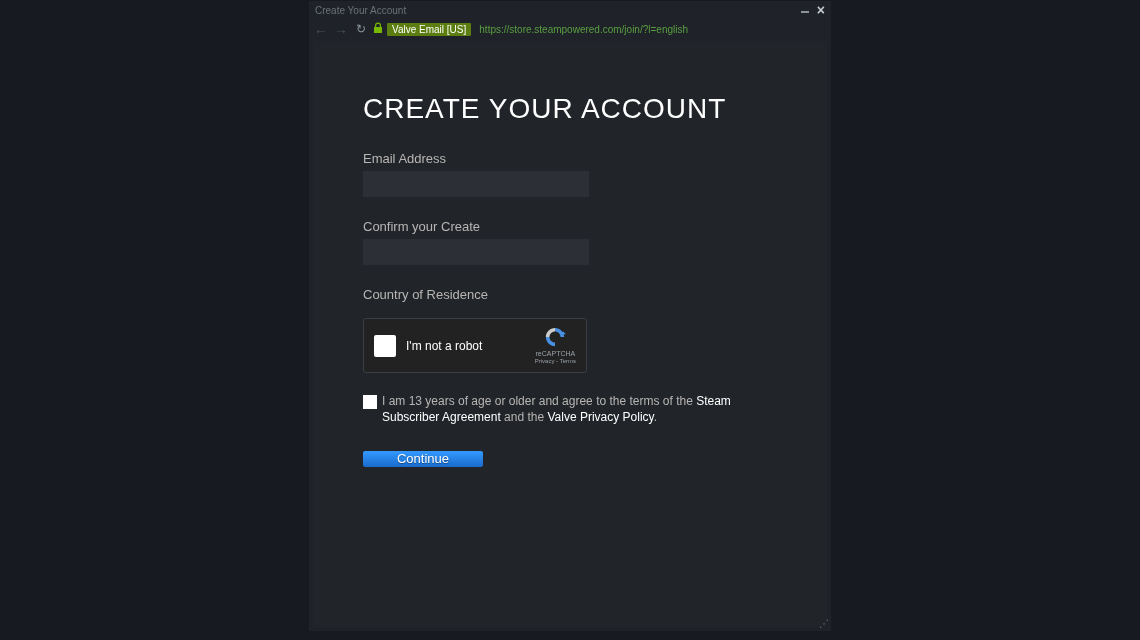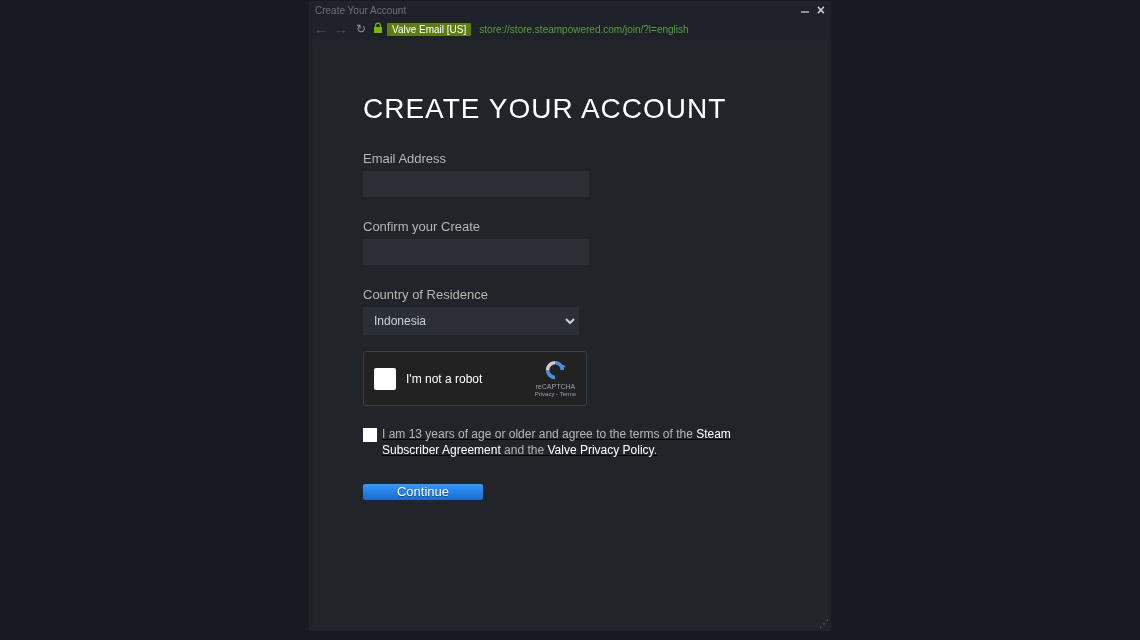--- a/index.html
+++ b/index.html
@@ -174,21 +174,20 @@
       font-size: 7px;
     }
     .recaptcha-terms {
       color: #9aa0a6;
       font-size: 6px;
     }
     .agreement-row {
       display: flex;
       align-items: flex-start;
       margin-bottom: 24px;
-      text-decoration: underline;
     }
     .agreement-check {
       width: 14px;
       height: 14px;
       background: #ffffff;
       margin-right: 5px;
       margin-top: 2px;
       flex-shrink: 0;
     }
     .agreement-text {
@@ -236,41 +235,38 @@
   <div class="addressbar">
     <span class="nav-arrow">←</span>
     <span class="nav-arrow">→</span>
     <span class="refresh-icon">↻</span>
     <span class="lock-icon">
       <svg width="10" height="12" viewBox="0 0 10 12">
           <path fill="#76b900" d="M2 5V3.5a3 3 0 016 0V5h1v6H1V5h1zm1.2 0h3.6V3.5a1.8 1.8 0 00-3.6 0V5z"></path>
         </svg>
     </span>
     <span class="cert-badge">Valve Email [US]</span>
-    <span class="url-text">store://store.steampowered.com/join/?l=english</span>
+    <span class="url-text">https://store.steampowered.com/join/?l=english</span>
   </div>
 
   <div class="content-area">
     <h1 class="page-title">CREATE YOUR ACCOUNT</h1>
 
     <div class="form-group">
       <label class="form-label">Email Address</label>
       <input class="form-input" type="text" value="" style="">
     </div>
 
     <div class="form-group">
       <label class="form-label">Confirm your Create</label>
       <input class="form-input" type="text" value="" style="">
     </div>
 
     <div class="form-group" style="margin-bottom:14px">
       <label class="form-label">Country of Residence</label>
-      <select class="form-select">
-        <option>Indonesia</option>
-      </select>
     </div>
 
     <div class="recaptcha-box">
       <div class="recaptcha-check"></div>
       <span class="recaptcha-label">I'm not a robot</span>
       <div class="recaptcha-logo">
         <svg viewBox="0 0 48 48">
           <path fill="#4a90e2" d="M44 22c0-11-9-20-20-20v8c6.6 0 12 5.4 12 12h8z"></path>
           <path fill="#ccc" d="M24 2C13 2 4 11 4 22h8c0-6.6 5.4-12 12-12V2z"></path>
           <path fill="#4a90e2" d="M4 22c0 11 9 20 20 20v-8c-6.6 0-12-5.4-12-12H4z"></path>

